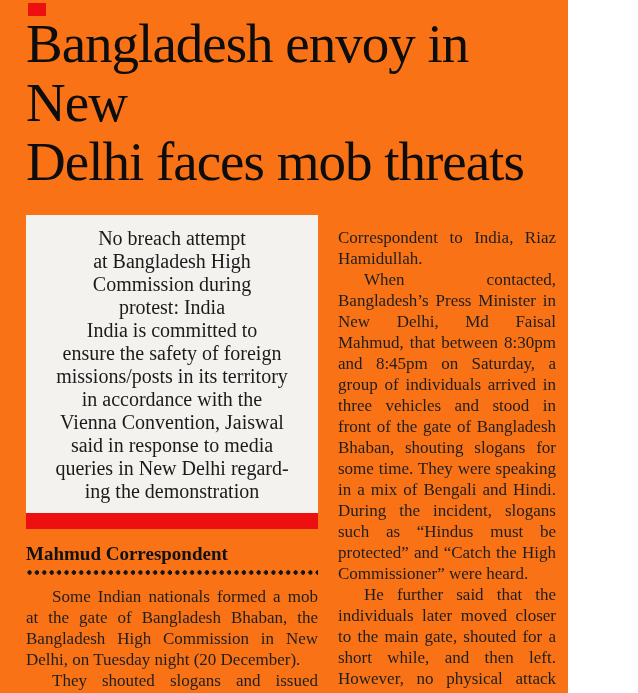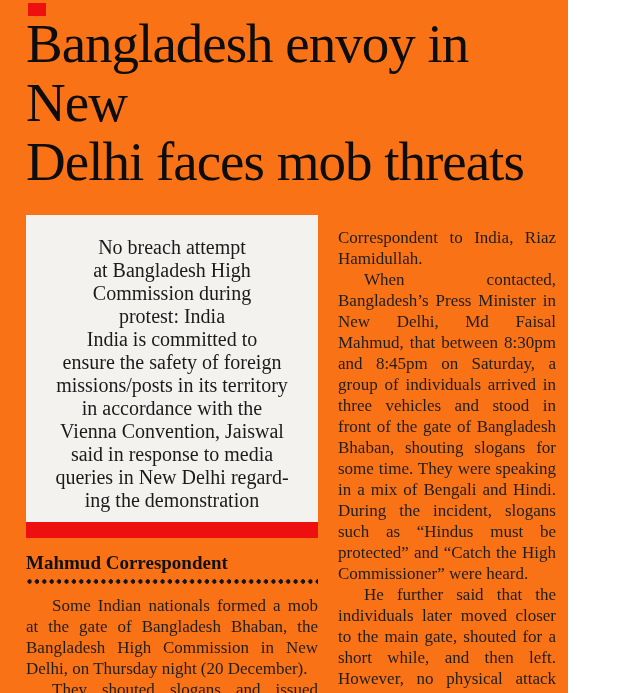--- a/index.html
+++ b/index.html
@@ -32,21 +32,21 @@
     color: #0d0d0d;
     white-space: pre-line;
   }
 
   .columns { display: flex; gap: 20px; margin-top: 24px; }
   .col-left  { width: 292px; flex: 0 0 292px; }
   .col-right { flex: 1 1 auto; padding-top: 12px; }
 
   .pullquote {
     background: #f3f2ef;
-    padding: 21px 15px 0 15px;
+    padding: 12px 15px 0 15px;
     text-align: center;
   }
   .pq-text {
     margin: 0;
     font-size: 20px;
     line-height: 23px;
     color: #1b1b1b;
     white-space: pre-line;
   }
   .pq-body { }
@@ -114,21 +114,21 @@
 Vienna Convention, Jaiswal
 said in response to media
 queries in New Delhi regard-
 ing the demonstration</p>
           <div class="red-bar"></div>
         </div>
 
         <div class="byline">Mahmud Correspondent</div>
         <div class="dotted-rule"></div>
 
-        <p class="body-par indent">Some Indian nationals formed a mob at the gate of Bangladesh Bhaban, the Bangladesh High Commission in New Delhi, on Thursday night (20 December).</p>
+        <p class="body-par indent">Some Indian nationals formed a mob at the gate of Bangladesh Bhaban, the Bangladesh High Commission in New Delhi, on Tuesday night (20 December).</p>
         <p class="body-par indent">They shouted slogans and issued threats against Bangladesh’s High</p>
       </div>
 
       <div class="col-right">
         <p class="body-par">Correspondent to India, Riaz Hamidullah.</p>
         <p class="body-par indent">When contacted, Bangladesh’s Press Minister in New Delhi, Md Faisal Mahmud, that between 8:30pm and 8:45pm on Saturday, a group of individuals arrived in three vehicles and stood in front of the gate of Bangladesh Bhaban, shouting slogans for some time. They were speaking in a mix of Bengali and Hindi. During the incident, slogans such as “Hindus must be protected” and “Catch the High Commissioner” were heard.</p>
         <p class="body-par indent">He further said that the individuals later moved closer to the main gate, shouted for a short while, and then left. However, no physical attack was carried out, and no objects were thrown. Responding to a question about whether threats to kill the High Commissioner were made, the Press Minister said it was possible. He said the individuals were heard saying, in a</p>
         <p class="continued">Continued to Page 9</p>
       </div>
 

